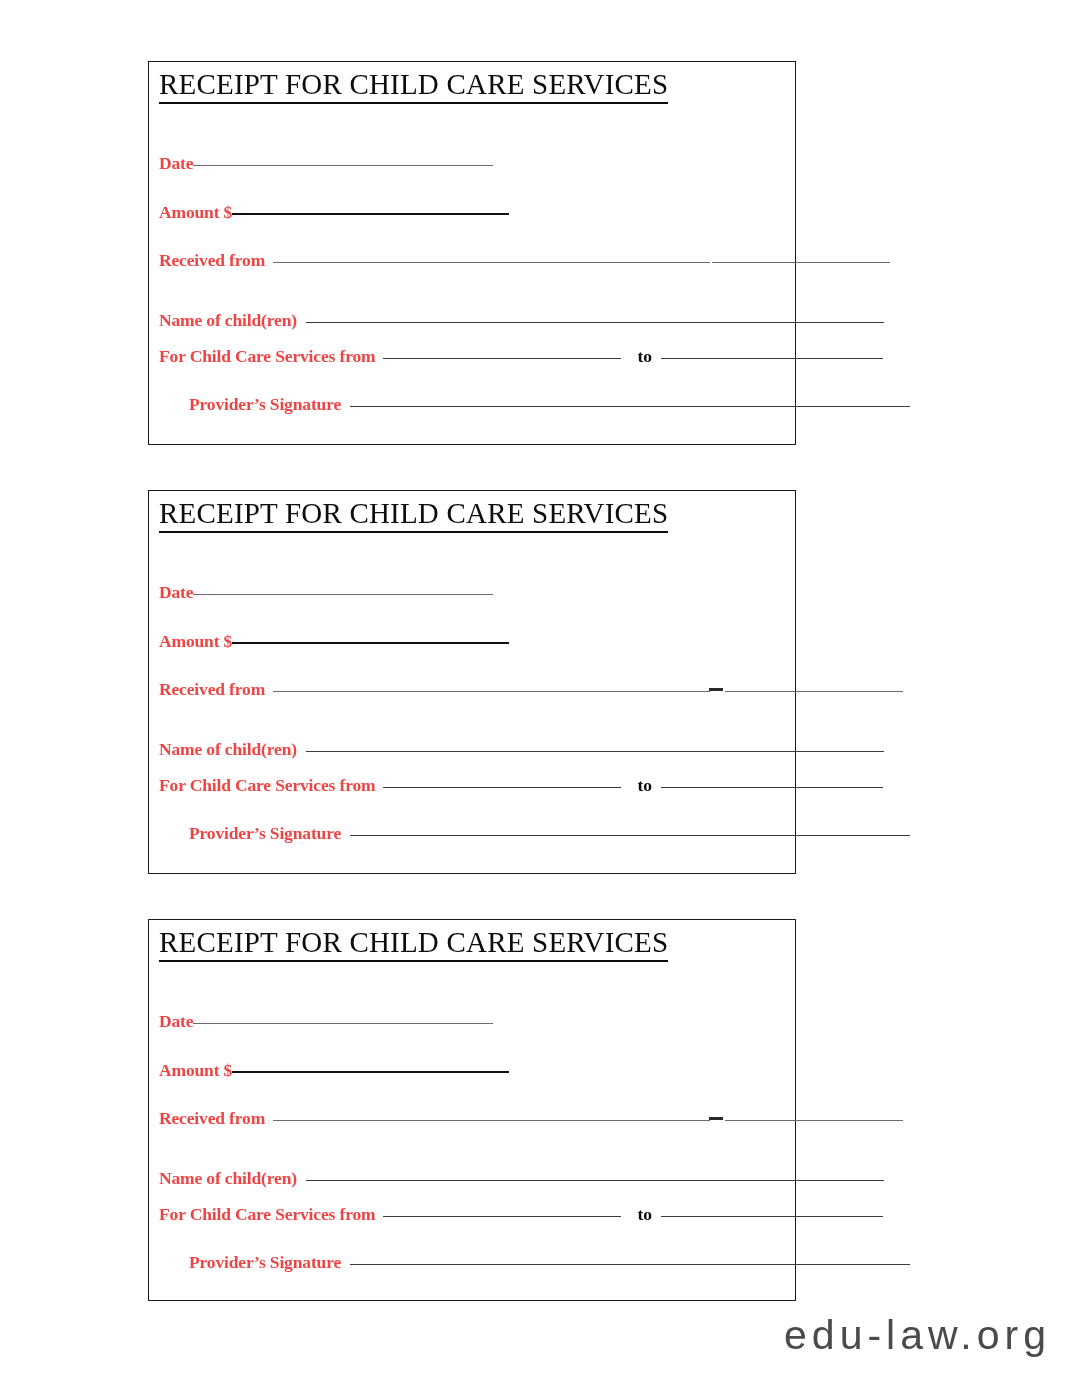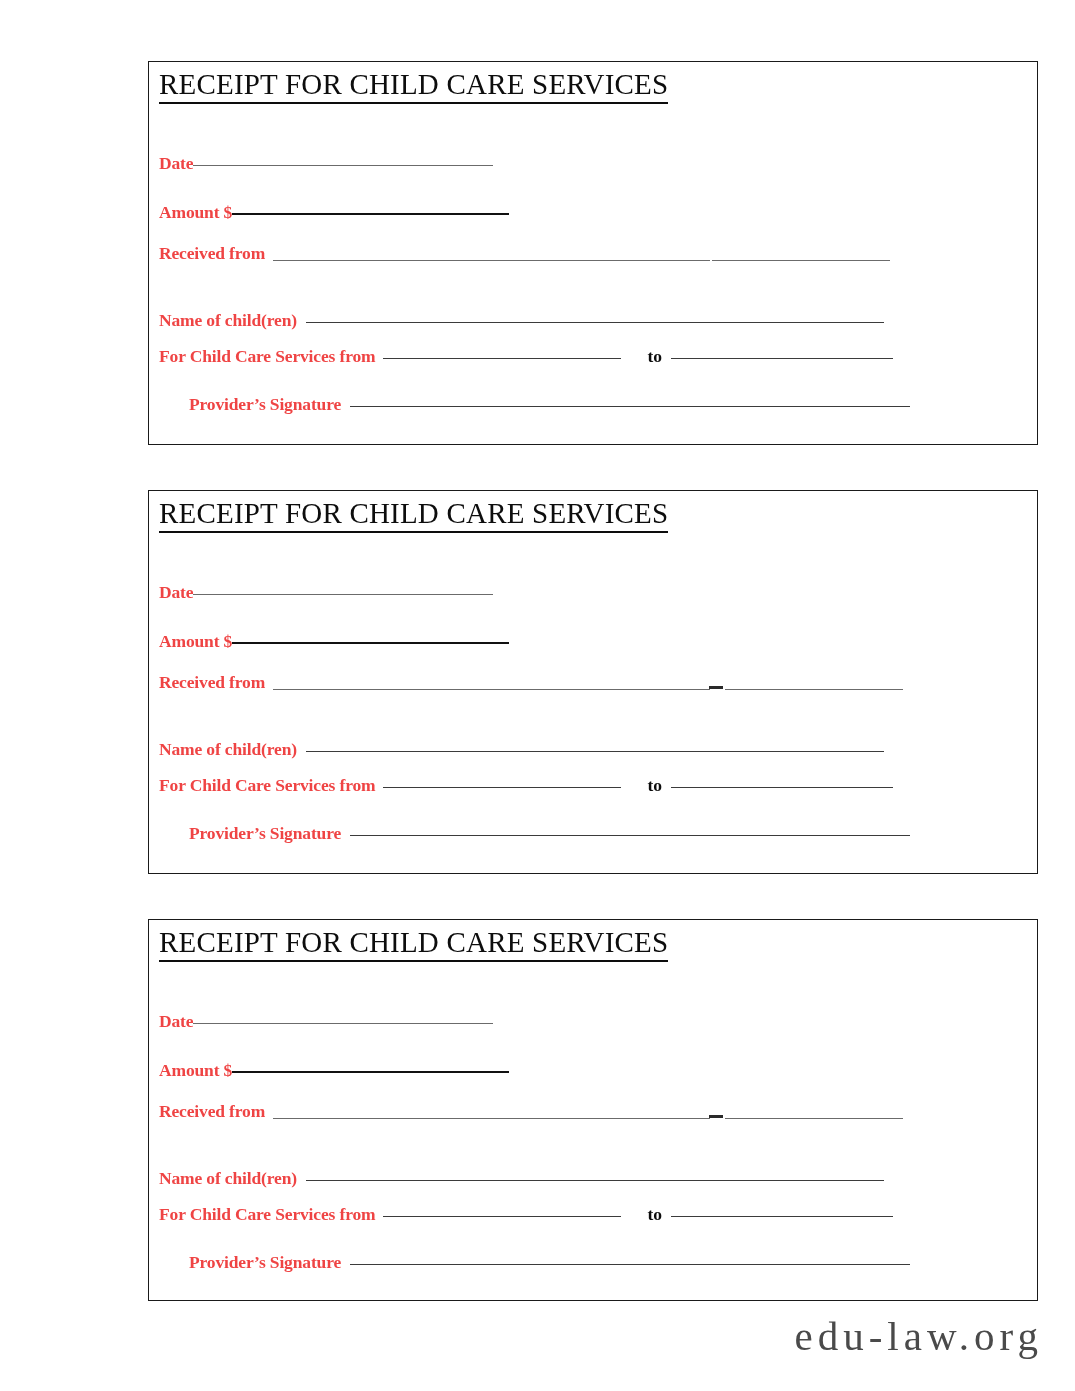--- a/index.html
+++ b/index.html
@@ -21,21 +21,21 @@
     position: absolute;
     left: 0; top: 0;
     width: 1075px;
     height: 1391px;
   }
 
   
   .receipt {
     position: absolute;
     left: 148px;
-    width: 890px;
+    width: 648px;
     border: 1.6px solid #1a1a1a;
     background: #ffffff;
   }
   .receipt-1 { top: 61px;  height: 384px; }
   .receipt-2 { top: 490px; height: 384px; }
   .receipt-3 { top: 919px; height: 382px; }
 
   
   .title-wrap {
     position: absolute;
@@ -60,21 +60,21 @@
     position: absolute;
     left: 10px;
     right: 10px;
     height: 26px;
     display: flex;
     align-items: baseline;
     white-space: nowrap;
   }
   .f1 { top: 91px;  }
   .f2 { top: 140px; text-align: center; }
-  .f3 { top: 176px; align-items: flex-end; }
+  .f3 { top: 188px; }
   .f4 { top: 248px; }
   .f5 { top: 284px; }
   .f6 { top: 332px; margin-left: 30px; }
 
   .label {
     font-family: "Liberation Serif", "DejaVu Serif", serif;
     font-size: 17.5px;
     font-weight: bold;
     color: #ef4444;
     letter-spacing: -0.15px;
@@ -101,42 +101,42 @@
   .w-child  { width: 578px; margin-left: 9px;  }
   .w-from   { width: 238px; margin-left: 8px;  }
   .w-to     { width: 222px; margin-left: 9px;  }
   .w-sig    { width: 560px; margin-left: 9px;  }
 
   .mid-word {
     font-family: "Liberation Serif", "DejaVu Serif", serif;
     font-size: 17.5px;
     font-weight: bold;
     color: #0d0d0d;
-    margin-left: 26px;
+    margin-left: 16px;
     flex: 0 0 auto;
   }
 
   
   .splice {
     display: inline-block;
     flex: 0 0 auto;
     width: 14px;
     height: 3px;
     background: #2a2a2a;
     position: relative;
     top: -4px;
     margin-left: -1px;
   }
 
   
   .footer {
     position: absolute;
-    right: 32px;
+    right: 24px;
     top: 1312px;
-    font-family: Liberation Serif, serif;
+    font-family: Liberation Sans, sans-serif;
     font-size: 41px;
     letter-spacing: 5px;
     color: #4a4a4a;
     white-space: nowrap;
   }
 </style>
 </head>
 <body>
 
 <div class="page">

